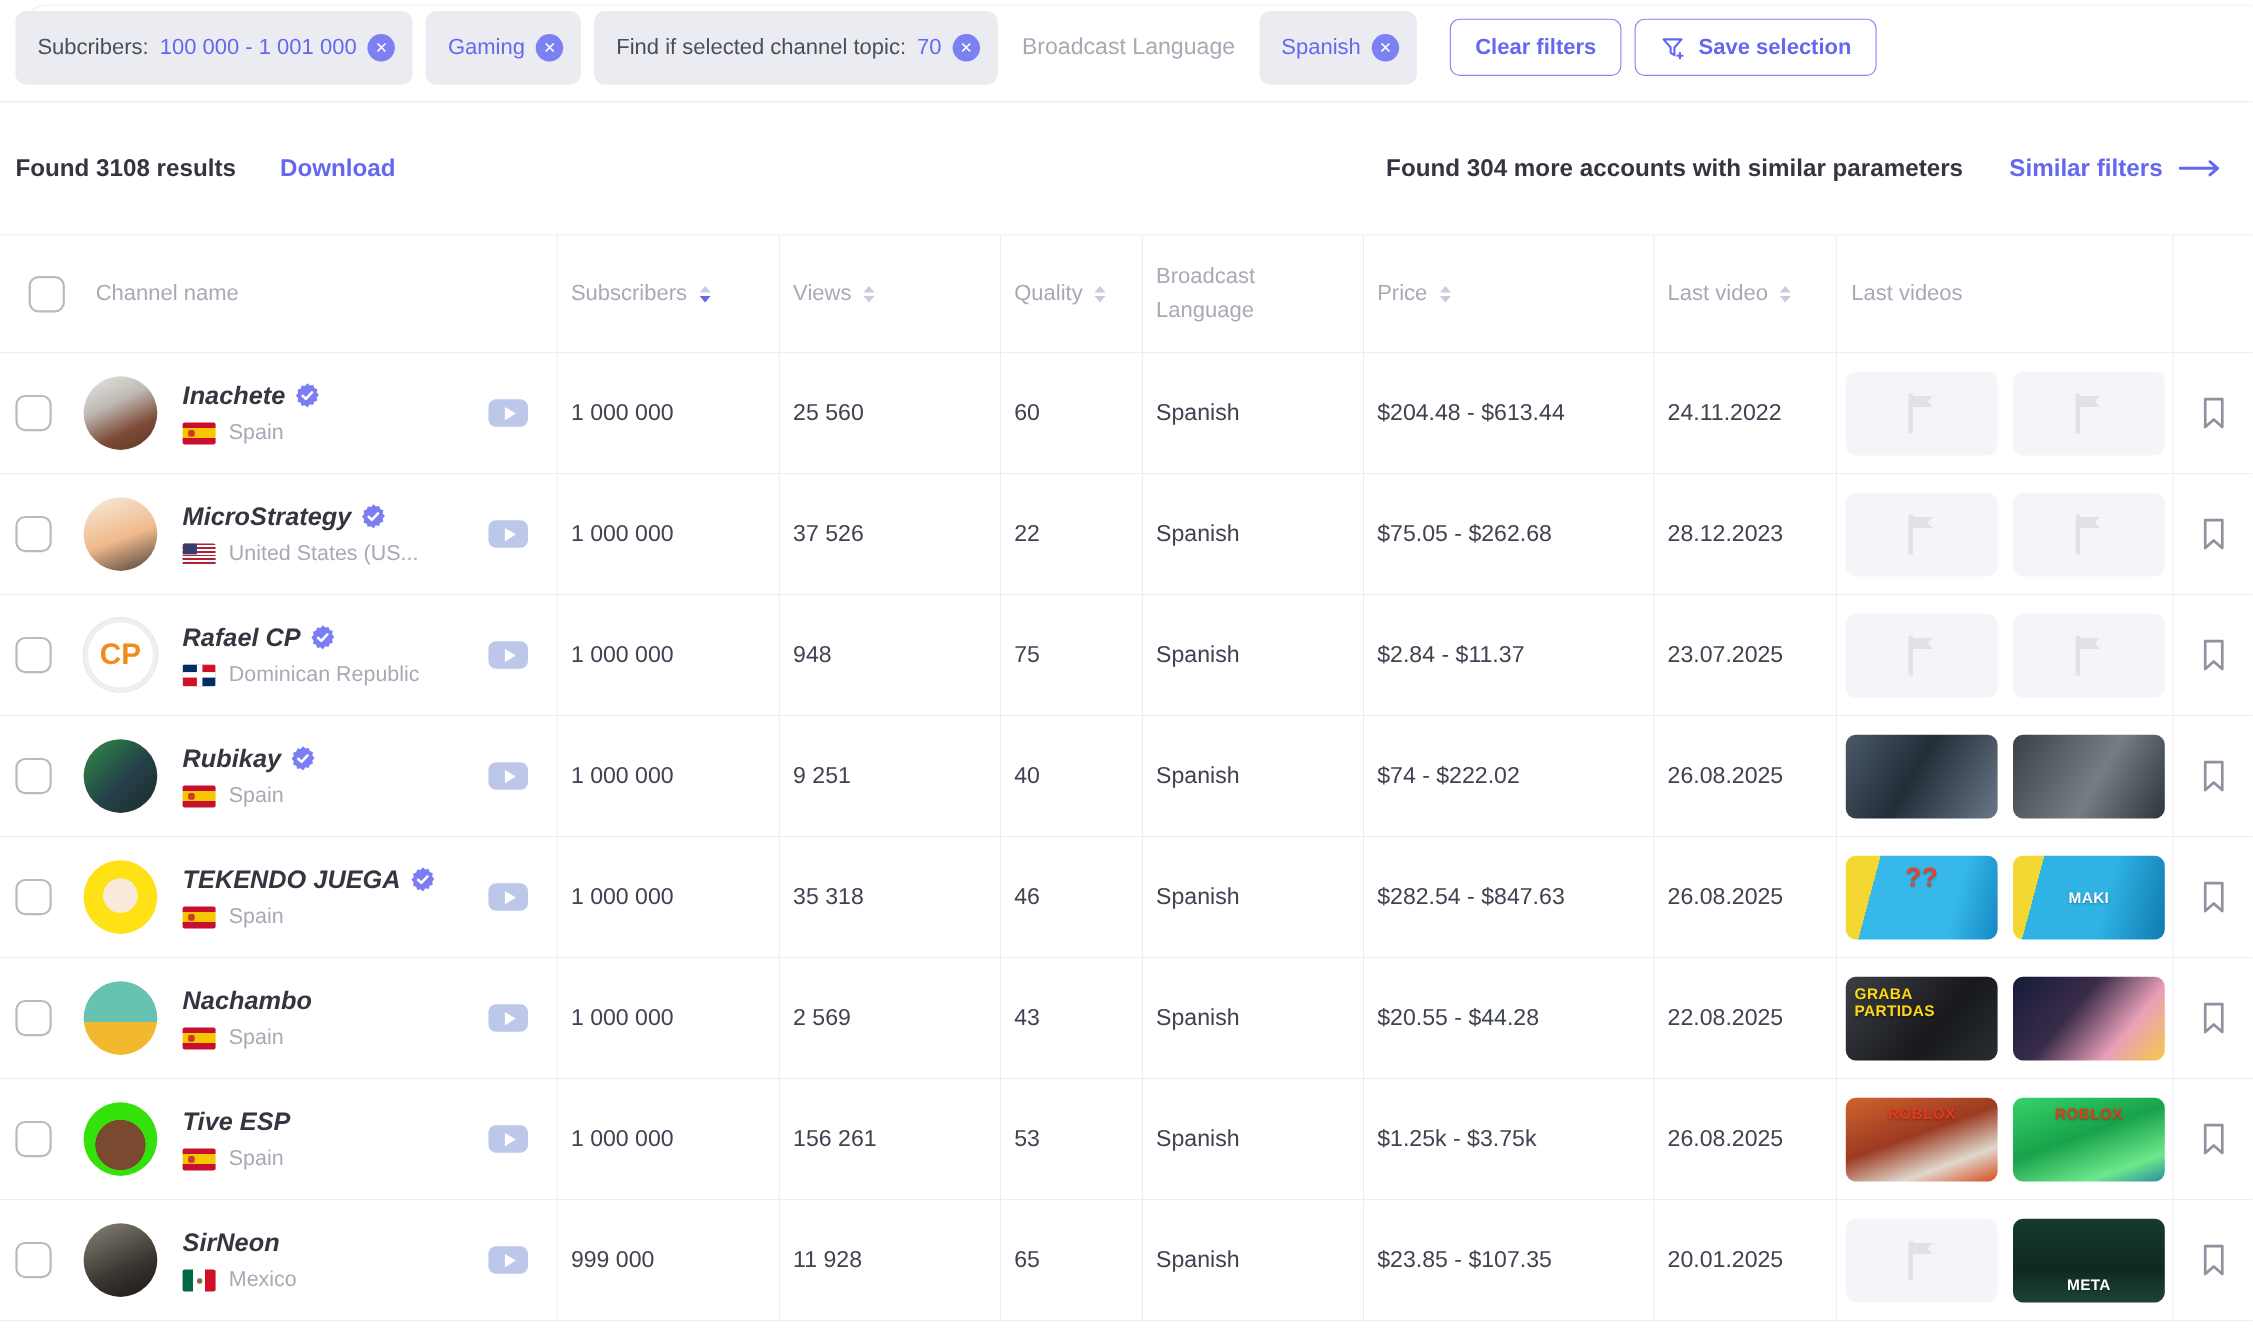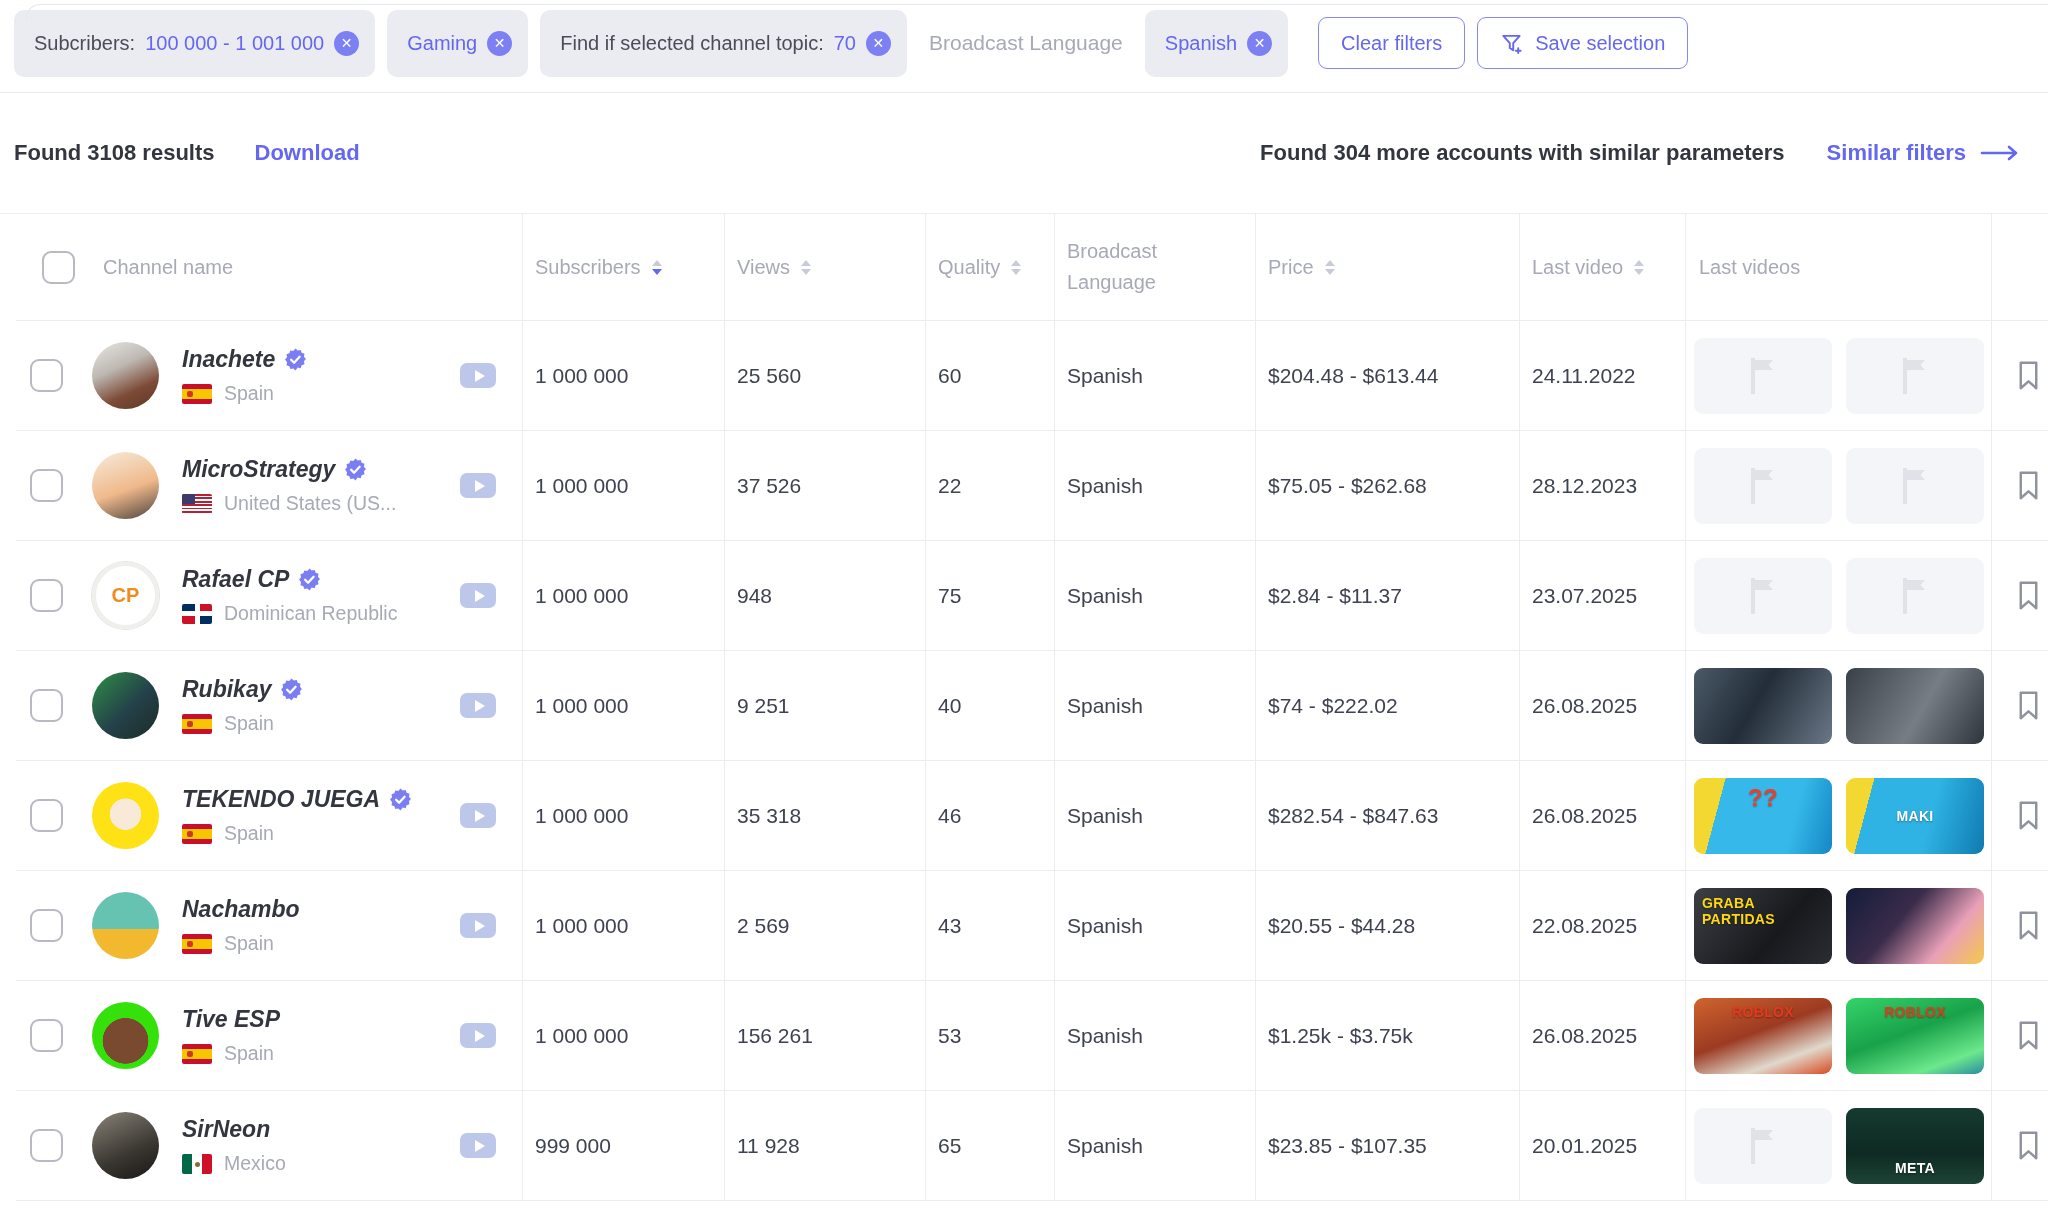--- a/index.html
+++ b/index.html
@@ -15,34 +15,34 @@
     border-bottom:1px solid #e9eaee; gap:12px; }
   .chip { display:inline-flex; align-items:center; gap:10px; height:67px;
     background:#ebecf2; border-radius:10px; padding:0 16px 0 20px; font-size:20px; cursor:pointer; }
   .chip-label { color:#4a4d58; font-weight:500; }
   .chip-value { color:#6467ef; font-weight:500; }
   .chip-x { width:25px; height:25px; border-radius:50%; background:#7d80f2; color:#fff;
     display:inline-flex; align-items:center; justify-content:center; font-size:14px; font-weight:700; flex:none; }
   .lang-placeholder { color:#a7aab5; font-size:21px; margin:0 10px; }
   .btn { display:inline-flex; align-items:center; gap:12px; height:52px; padding:0 22px;
     background:#fff; border:1.6px solid #8487f4; border-radius:9px; color:#6467ef;
-    font-size:20px; font-weight:400; cursor:pointer; }
+    font-size:20px; font-weight:700; cursor:pointer; }
   .btn.clear { margin-left:18px; }
 
   
   .results-bar { height:120px; display:flex; align-items:center; justify-content:space-between;
     padding:0 28px 0 14px; }
   .rb-left { display:flex; align-items:center; gap:40px; }
   .rb-right { display:flex; align-items:center; gap:42px; }
   .found { font-size:22px; font-weight:700; color:#34363f; }
   .link { font-size:22px; font-weight:600; color:#6467ef; cursor:pointer; }
   .similar { display:flex; align-items:center; gap:14px; cursor:pointer; }
 
   
-  .table { border-top:1px solid #ededf1;padding-left:16px; }
+  .table { border-top:1px solid #ededf1; }
   .trow { display:flex; width:2048px; border-bottom:1px solid #ededf1; }
   .cell { flex:none; display:flex; align-items:center; }
   .cell + .cell { border-left:1px solid #ededf1; }
   .cell-channel { width:506px; }
   .cell-subs { width:202px; } .cell-views { width:201px; } .cell-quality { width:129px; }
   .cell-lang { width:201px; } .cell-price { width:264px; } .cell-lastvideo { width:166px; }
   .cell-thumbs { width:306px; } .cell-bookmark { width:73px; justify-content:center; }
   .header-row { height:107px; }
   .hcell { color:#a7aab5; font-size:20px; padding-left:12px; line-height:1.55; }
   .hcell .hlabel { max-width:150px; }
@@ -53,21 +53,21 @@
   .sort .down.active { border-top-color:#6467ef; }
 
   .cb { width:33px; height:33px; border:2.5px solid #b7b9c3; border-radius:9px; background:#fff;
     flex:none; cursor:pointer; }
   .header-row .cb { margin-left:14px; }
   .header-row .ch-head-label { margin-left:28px; }
 
   .row { height:110px; }
   .row .cb { margin-left:14px; }
   .avatar { width:67px; height:67px; border-radius:50%; margin-left:29px; flex:none;
-    display:flex; align-items:center; justify-content:center; font-weight:800; font-size:20px; cursor:pointer; }
+    display:flex; align-items:center; justify-content:center; font-weight:800; font-size:27px; cursor:pointer; }
   .ch-info { margin-left:23px; display:flex; flex-direction:column; gap:9px; min-width:0; }
   .ch-name-row { display:flex; align-items:center; gap:9px; }
   .name { font-size:23px; font-weight:700; color:#33353f; cursor:pointer; white-space:nowrap;font-style:italic; }
   .badge { width:23px; height:23px; flex:none; display:inline-flex; }
   .ch-country-row { display:flex; align-items:center; gap:12px; }
   .country { font-size:19.5px; color:#a7aab5; white-space:nowrap; overflow:hidden;
     text-overflow:ellipsis; max-width:210px; }
   .flag { width:30px; height:20px; border-radius:2px; flex:none; position:relative; overflow:hidden; }
   .flag.es { background:linear-gradient(180deg,#c8102e 0 27%,#f6c700 27% 73%,#c8102e 73%); }
   .flag.es::after { content:''; position:absolute; left:5px; top:7px; width:6px; height:6px;

